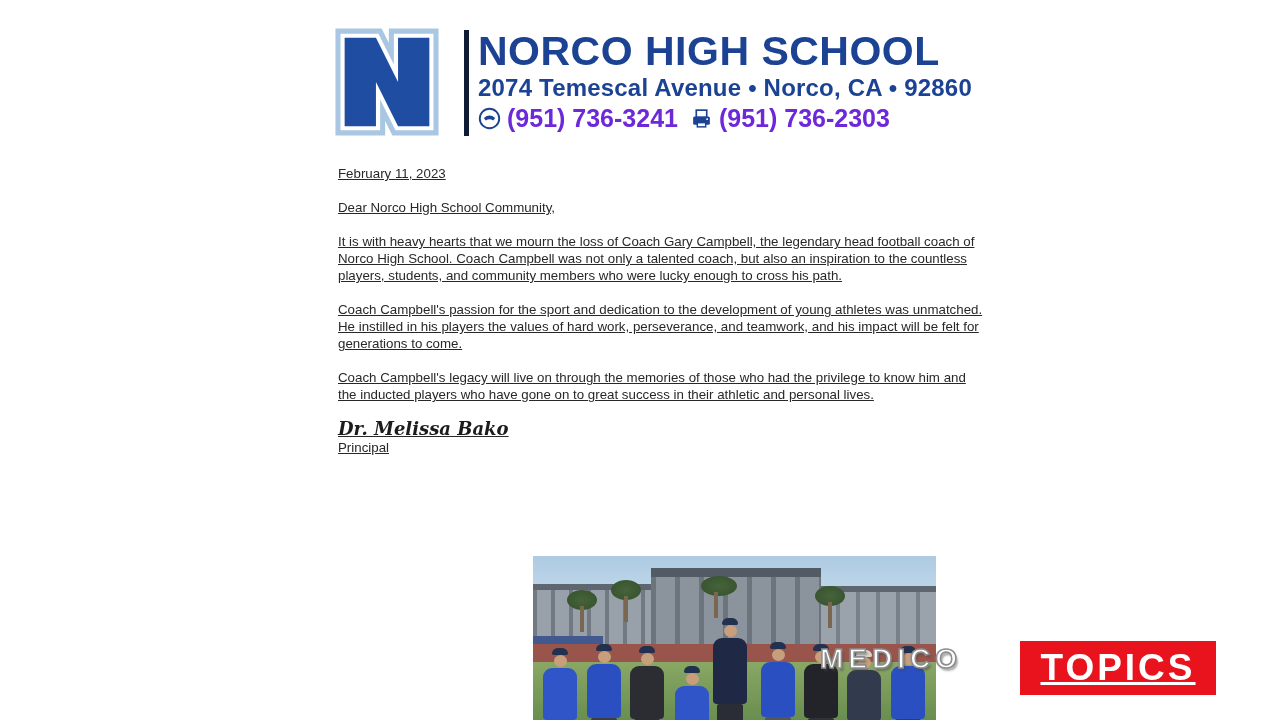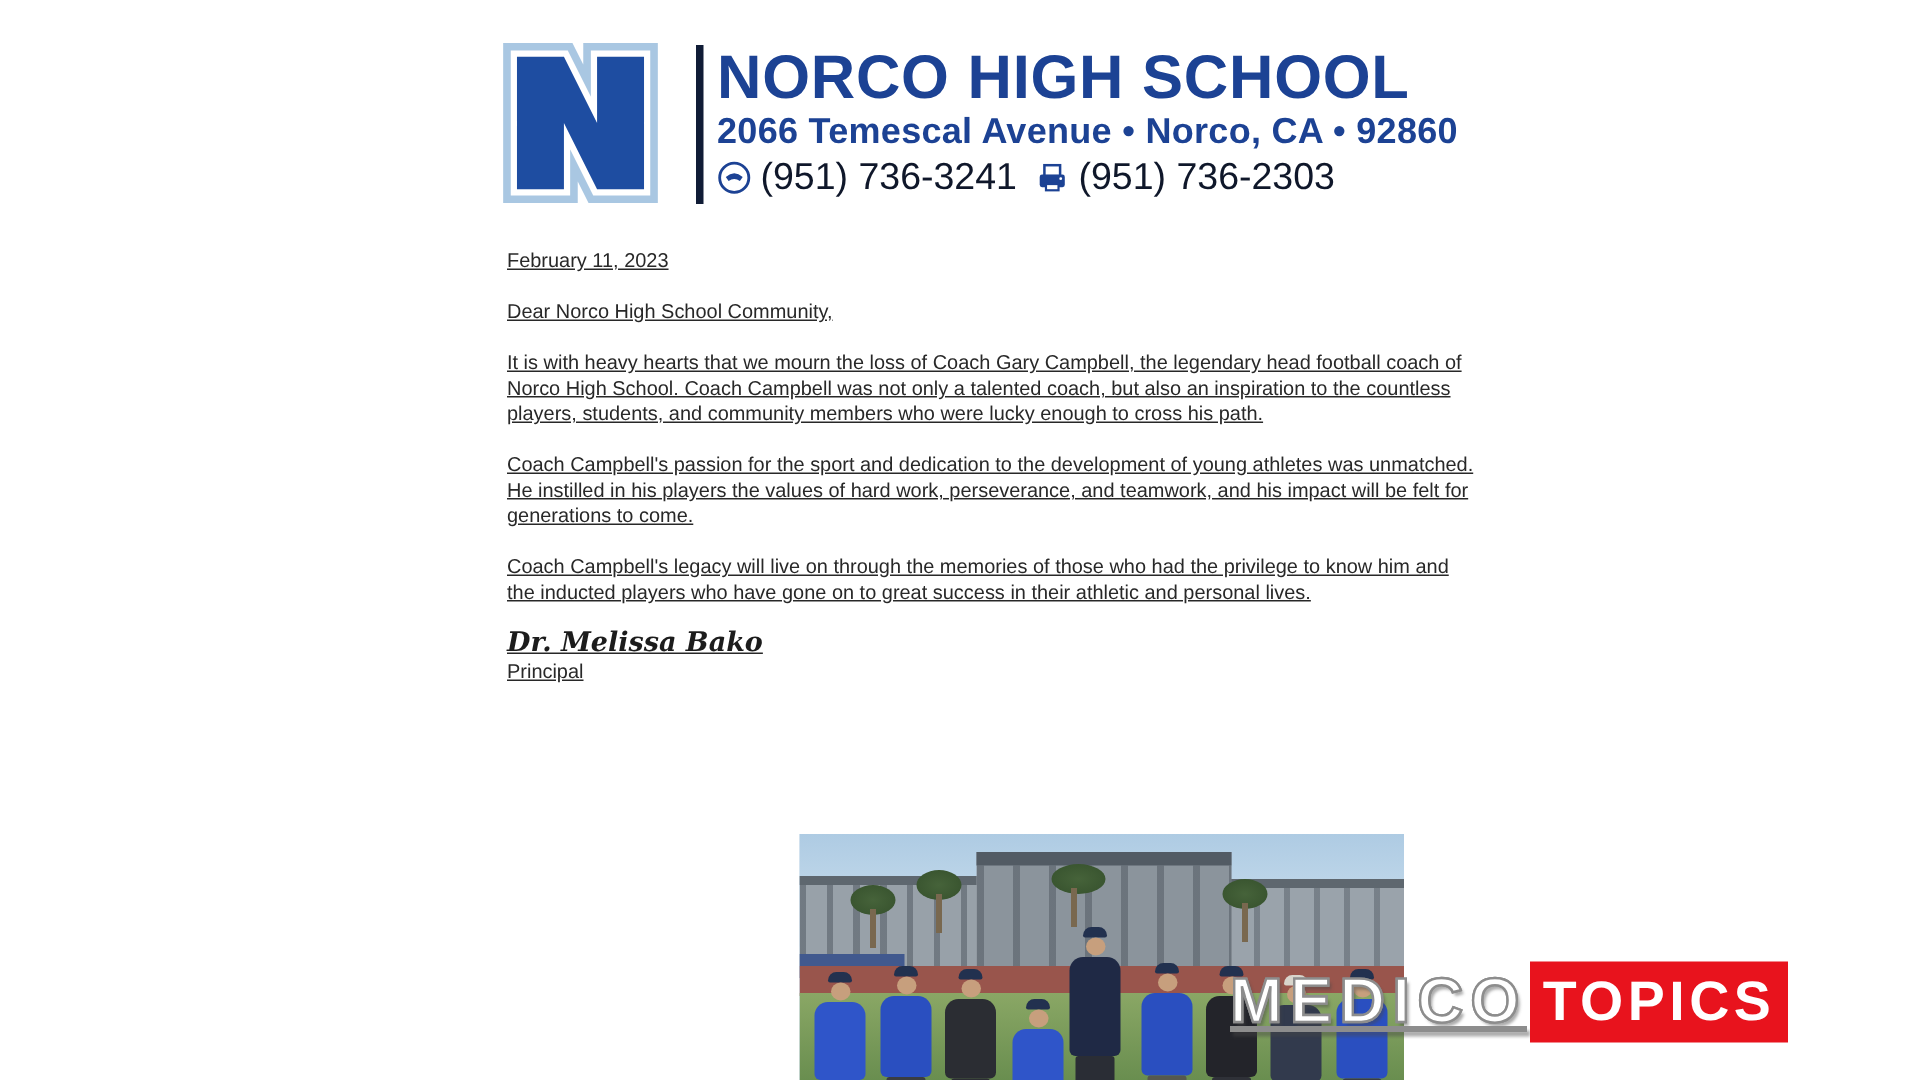--- a/index.html
+++ b/index.html
@@ -19,21 +19,21 @@
   .school-name {
     font-size:41px; font-weight:bold; letter-spacing:0.5px;
     color:#1c4294; line-height:42px; white-space:nowrap;
   }
   .addr-line {
     font-size:24px; font-weight:bold; letter-spacing:0.2px;
     color:#1c4294; line-height:27px; margin-top:2px; white-space:nowrap;
   }
   .phone-line {
     display:flex; align-items:center; gap:6px; margin-top:3px;
-    font-size:25px; font-weight:normal; color:#0f172a; white-space:nowrap;
+    font-size:25px; font-weight:bold; color:#6d28d9; white-space:nowrap;
   }
   .icon-svg { display:inline-block; vertical-align:middle; }
 
   
   .letter {
     position:absolute; left:338px; top:165px; width:646px;
     font-size:13.3px; line-height:17px; color:#282828;text-decoration:underline;
   }
   .letter p { margin:0 0 17px 0; }
   .signature-name {
@@ -68,49 +68,48 @@
 
   .person { position:absolute; bottom:0; width:42px; }
   .p-cap  { width:16px; height:7px; margin:0 auto; border-radius:8px 8px 2px 2px; background:#22314f; }
   .p-head { width:13px; height:12px; margin:0 auto; border-radius:50%; background:#c79f7d; }
   .p-torso{ width:34px; margin:1px auto 0; border-radius:9px 9px 4px 4px; }
   .p-legs { width:26px; margin:0 auto; border-radius:2px; }
 
   
   .wm-medico {
     position:absolute; left:820px; top:643px;
-    font-size:42px; font-weight:bold; letter-spacing:5px;
+    font-size:28px; font-weight:bold; letter-spacing:5px;
     color:#ffffff; -webkit-text-stroke:1.6px #8d8d8d;
     text-shadow:2px 3px 2px rgba(70,70,70,.45);
-    text-decoration:underline;
   }
   .wm-topics {
-    position:absolute; left:1020px; top:641px; width:172px; height:54px;
+    position:absolute; left:1020px; top:641px; width:196px; height:54px;
     background:#e8131d; color:#ffffff;
     display:flex; align-items:center; justify-content:center;
-    font-size:37px; font-weight:bold; letter-spacing:3px;
+    font-size:37px; font-weight:bold; letter-spacing:3px;text-decoration:underline;
   }
 </style>
 </head>
 <body>
 
 <div class="page">
 
   <div class="header">
     <svg class="logo-svg" width="142" height="116" viewBox="-14 -13 128 126">
       <g>
         <path d="M4,2 H38 L62,50 V2 H96 V98 H62 L38,50 V98 H4 Z" fill="none" stroke="#a9c7e2" stroke-width="20" stroke-linejoin="miter"></path>
         <path d="M4,2 H38 L62,50 V2 H96 V98 H62 L38,50 V98 H4 Z" fill="none" stroke="#ffffff" stroke-width="9" stroke-linejoin="miter"></path>
         <path d="M4,2 H38 L62,50 V2 H96 V98 H62 L38,50 V98 H4 Z" fill="#1e4da1"></path>
       </g>
     </svg>
     <div class="divider"></div>
     <div class="head-text">
       <div class="school-name">NORCO HIGH SCHOOL</div>
-      <div class="addr-line">2066 Temescal Avenue • Norco, CA • 92860</div>
+      <div class="addr-line">2074 Temescal Avenue • Norco, CA • 92860</div>
       <div class="phone-line">
         <svg class="icon-svg" width="23" height="23" viewBox="0 0 22 22">
           <circle cx="11" cy="11" r="9.3" fill="none" stroke="#1c4294" stroke-width="1.8"></circle>
           <path d="M5.6 10.5 Q11 5.8 16.4 10.5 L14.6 13 Q11 10.6 7.4 13 Z" fill="#1c4294"></path>
         </svg>
         <span>(951) 736-3241</span>
         <svg class="icon-svg" width="23" height="23" viewBox="0 0 22 22" style="margin-left:6px;">
           <rect x="6" y="3" width="10" height="7" fill="#ffffff" stroke="#1c4294" stroke-width="1.6"></rect>
           <rect x="3" y="9" width="16" height="8" rx="1.5" fill="#1c4294"></rect>
           <rect x="7" y="15" width="8" height="4" fill="#ffffff" stroke="#1c4294" stroke-width="1.4"></rect>

